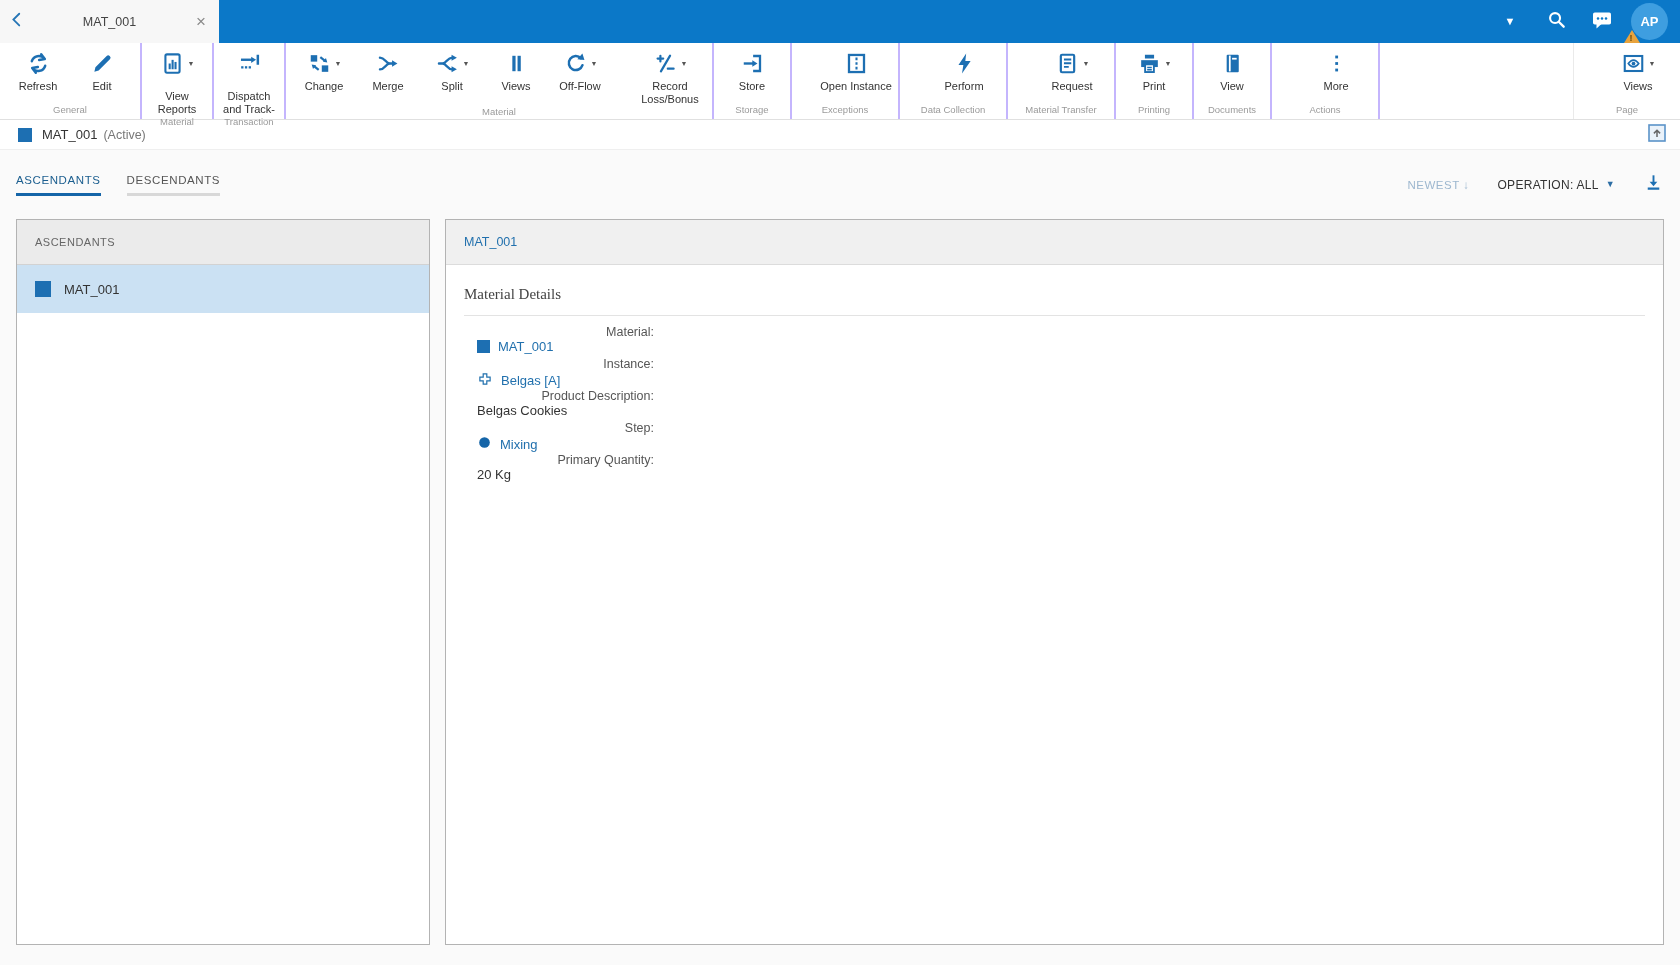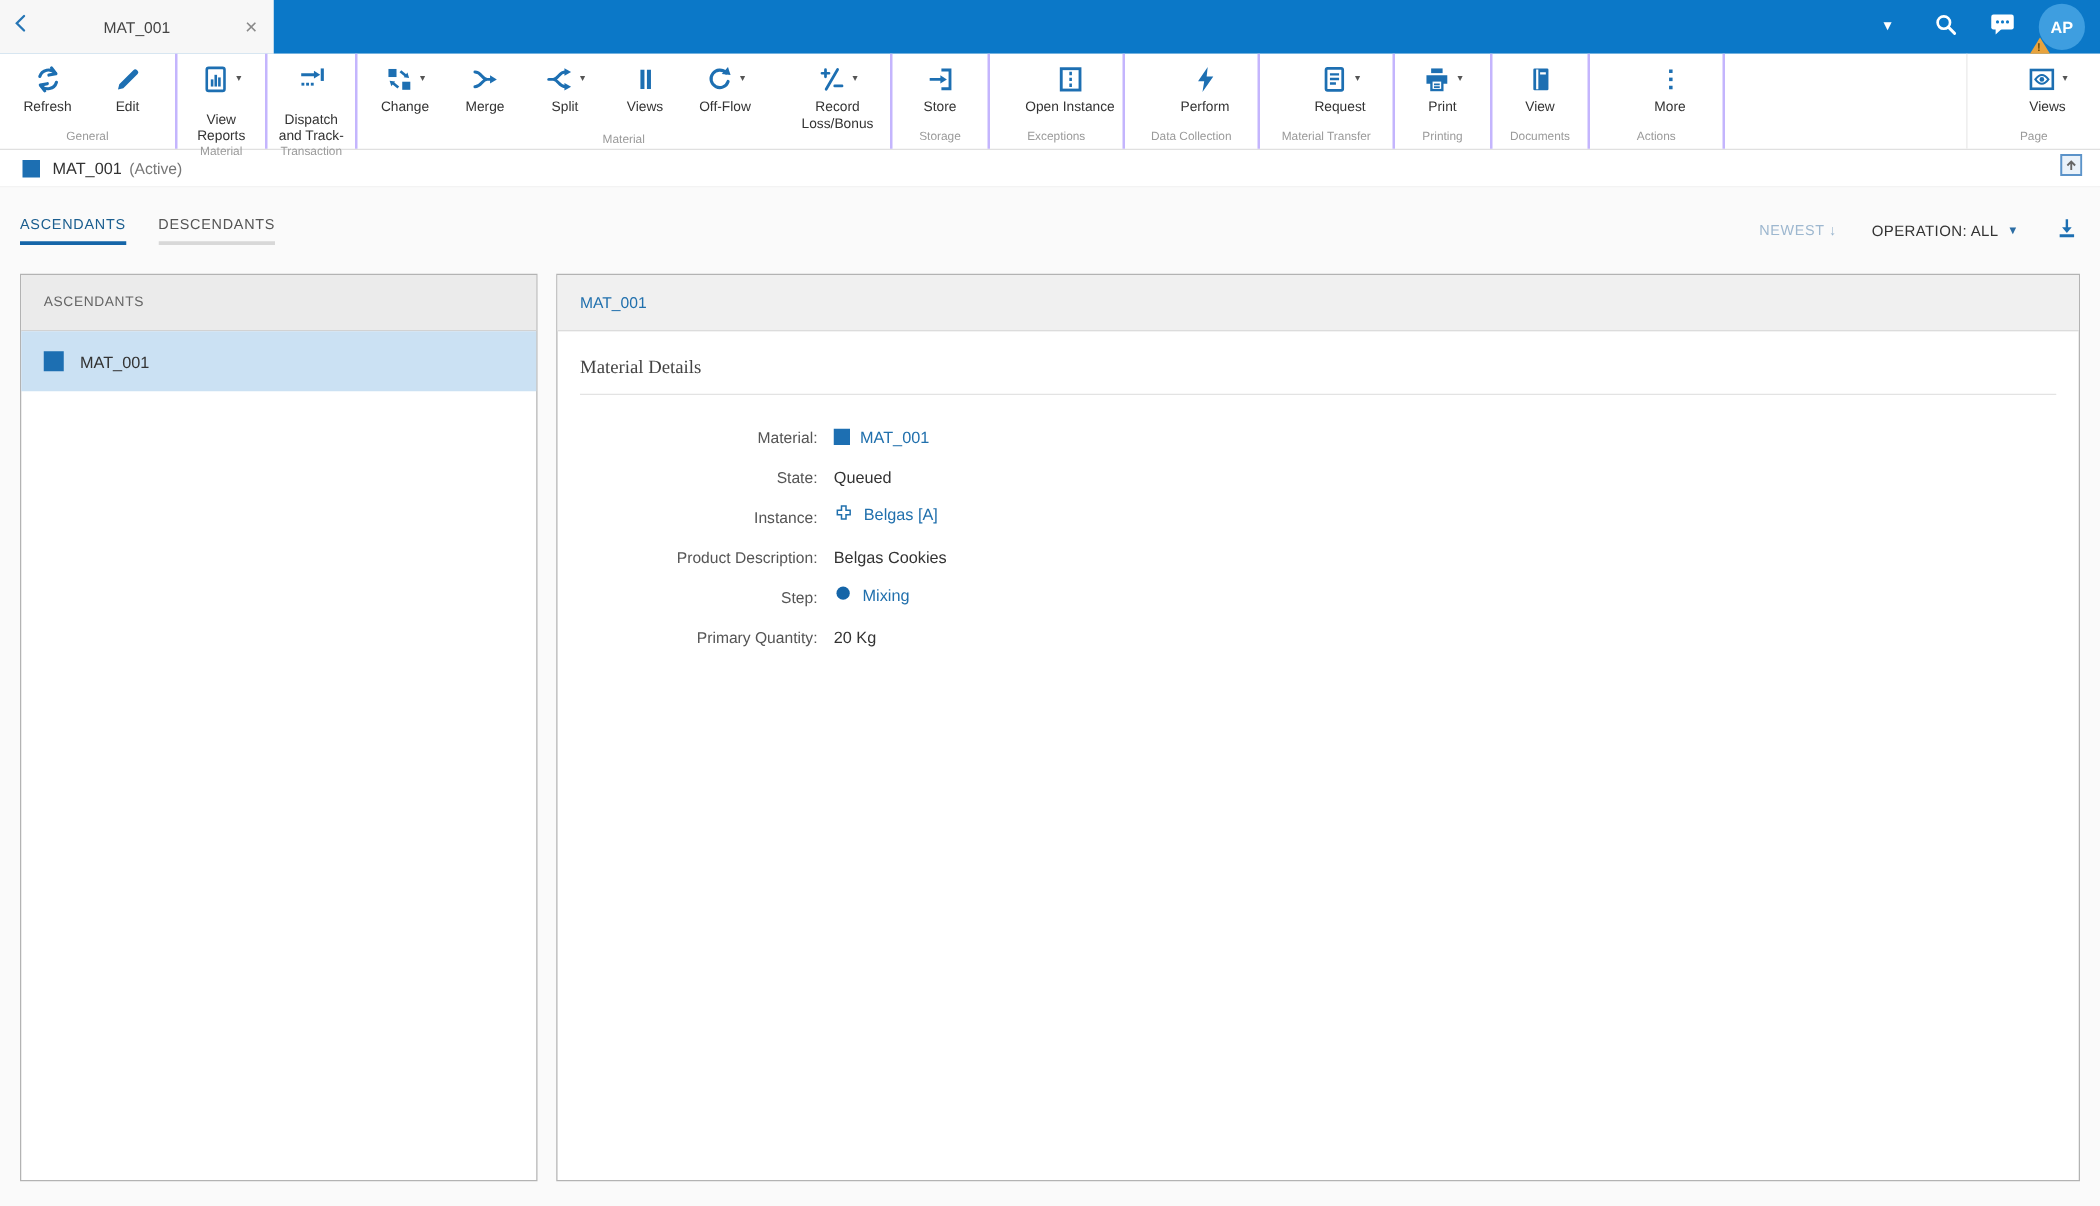--- a/index.html
+++ b/index.html
@@ -64,21 +64,21 @@
                padding-left:18px; font-size:11px; color:#666; letter-spacing:.5px; }
   .pl-item { height:48px; background:#cbe1f3; display:flex; align-items:center; padding-left:18px; gap:13px;
              font-size:13px; color:#333; cursor:pointer; }
   .sq16 { width:16px; height:16px; }
   .pr-header { height:45px; background:#f0f0f0; border-bottom:1px solid #dcdcdc; display:flex; align-items:center;
                padding-left:18px; font-size:12.5px; color:#2170ad; }
   .pr-body { padding:0 18px; }
   .section-title { padding-top:21px; font-size:15px; color:#444;font-family:Liberation Serif, serif; }
   .divider { border-bottom:1px solid #e3e3e3; margin-top:12px; }
   .fields { padding-top:9px; }
-  .frow { display:flex; align-items:flex-end; height:32px; }
+  .frow { display:flex; align-items:flex-start; height:32px;flex-direction:column; }
   .flabel { width:190px; text-align:right; font-size:12.5px; color:#555; }
   .fvalue { margin-left:13px; display:flex; align-items:center; gap:8px; font-size:13px; }
   .link { color:#2170ad; cursor:pointer; }
   .plain { color:#333; }
   .sq13 { width:13px; height:13px; }
   svg { flex:none; }
 </style>
 </head>
 <body>
 
@@ -480,26 +480,20 @@
       <div class="fields">
 
         <div class="frow">
           <span class="flabel">Material:</span>
           <span class="fvalue">
             <span class="sq sq13"></span>
             <span class="link">MAT_001</span>
           </span>
         </div>
 
-        <div class="frow">
-          <span class="flabel">State:</span>
-          <span class="fvalue">
-              <span class="plain">Queued</span>
-            </span>
-        </div>
 
         <div class="frow">
           <span class="flabel">Instance:</span>
           <span class="fvalue">
             <span>
               <svg width="16" height="16" viewBox="0 0 24 24">
                   <path d="M9.3 4.3h5.4v5h5v5.4h-5v5H9.3v-5h-5V9.3h5z" fill="none" stroke="#2170ad" stroke-width="1.8"></path>
                 </svg>
             </span>
             <span class="link">Belgas [A]</span>

